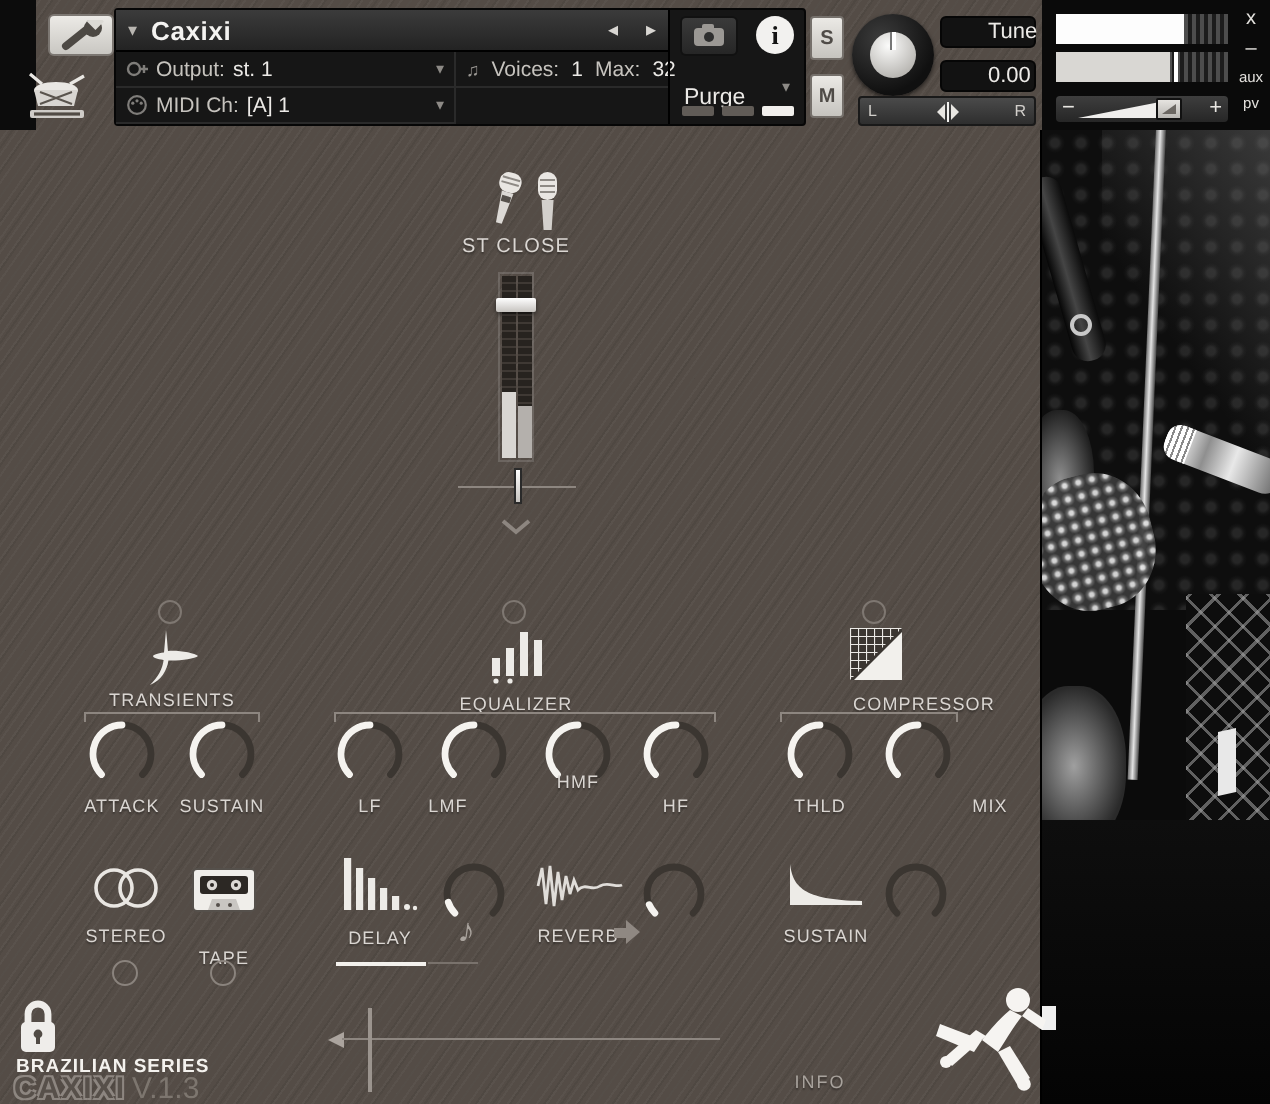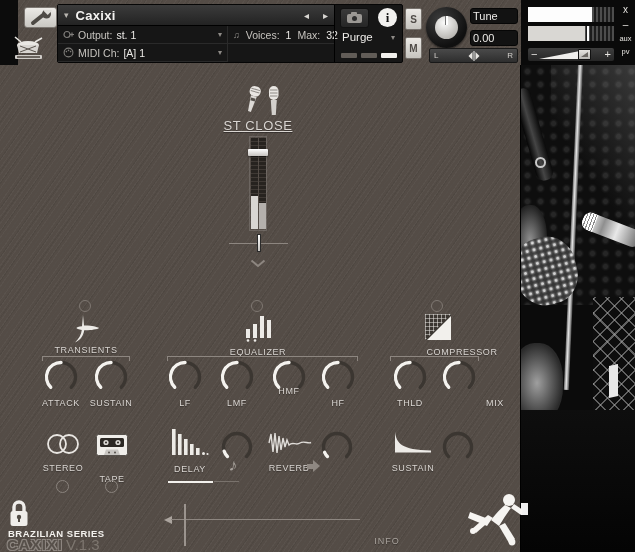--- a/index.html
+++ b/index.html
@@ -41,37 +41,37 @@
   .mem-ic::after{content:"";position:absolute;left:1px;top:2px;width:3px;height:1px;background:#9a9793;box-shadow:0 2px 0 #9a9793;}
   .btn-cam{position:absolute;left:5px;top:3px;width:29px;height:20px;background:linear-gradient(#3a3a3a,#262626);
     border:1px solid #111;border-radius:3px;cursor:pointer;}
   .cam-glyph{position:absolute;left:6px;top:5px;width:15px;height:9px;background:#9b9894;border-radius:2px;}
   .cam-glyph::before{content:"";position:absolute;left:4px;top:-2px;width:6px;height:3px;background:#9b9894;border-radius:1px;}
   .cam-glyph::after{content:"";position:absolute;left:5px;top:2px;width:5px;height:5px;background:#2e2e2e;border-radius:50%;}
   .btn-info{position:absolute;right:5px;top:3px;width:19px;height:19px;background:#f2f1ef;border-radius:50%;
     display:flex;align-items:center;justify-content:center;cursor:pointer;
     font-family:"Liberation Serif",serif;font-weight:bold;font-size:13px;color:#141414;}
   .purge-row{position:absolute;left:0;top:26px;width:100%;display:flex;align-items:center;padding:0 7px;gap:6px;}
-  .purge-row .p-lbl{font-size:11.5px;color:#eceae7;cursor:pointer;}
+  .purge-row .p-lbl{font-size:11.5px;color:#eceae7;cursor:pointer;margin-top:12px;}
   .purge-row .dd{margin-left:auto;color:#8d8a86;font-size:8px;cursor:pointer;}
   .purge-leds{position:absolute;left:6px;top:48px;display:flex;gap:4px;}
   .purge-leds span{width:16px;height:5px;border-radius:1px;background:#615c57;}
   .purge-leds span.lit{background:#f1efec;}
 
   .sm-btn{width:17px;height:22px;background:linear-gradient(#ebe9e5,#c6c4bf);border:1px solid #75706b;border-radius:2px;
     color:#4f4b47;font-size:10px;font-weight:bold;display:flex;align-items:center;justify-content:center;cursor:pointer;}
   #solo-btn{left:405px;top:8px;} #mute-btn{left:405px;top:37px;}
 
   .tune-knob{left:426px;top:7px;width:41px;height:41px;border-radius:50%;
     background:radial-gradient(circle at 35% 30%,#3c3c3c,#101010 70%);box-shadow:0 1px 2px rgba(0,0,0,.6);cursor:pointer;}
   .tune-cap{position:absolute;left:9px;top:9px;width:23px;height:23px;border-radius:50%;
     background:radial-gradient(circle at 40% 30%,#fbfbfa,#b9b7b3 75%);}
   .tune-ptr{position:absolute;left:19px;top:9px;width:3px;height:9px;background:#fff;border-left:1px solid #777;}
   .tune-box{left:470px;width:48px;height:16px;background:#121212;border:1px solid #060606;border-radius:3px;
-    color:#eceae7;font-size:11px;display:flex;align-items:center;padding-left:2px;}
+    color:#eceae7;font-size:11px;display:flex;align-items:center;padding-left:23px;}
   #tune-label-box{top:8px;} #tune-value-box{top:30px;cursor:text;}
   .pan-strip{left:429px;top:48px;width:89px;height:15px;border-radius:2px;border:1px solid #191919;
     background:linear-gradient(#4a4a4a,#2e2e2e);display:flex;align-items:center;padding:0 4px;cursor:ew-resize;}
   .pan-strip .pl,.pan-strip .pr{font-size:8px;color:#d2cfcb;}
   .pan-strip .pr{margin-left:auto;}
   .pan-mark{position:absolute;left:50%;top:2px;transform:translateX(-50%);display:flex;align-items:center;}
   .pan-mark i{display:block;width:0;height:0;border-top:4px solid transparent;border-bottom:4px solid transparent;}
   .pan-mark .lt{border-right:4px solid #e8e6e2;}
   .pan-mark .rt{border-left:4px solid #e8e6e2;}
   .pan-mark b{display:block;width:1px;height:10px;background:#f4f3f1;margin:0 1px;}
@@ -118,21 +118,21 @@
     background:
       repeating-linear-gradient(45deg, rgba(165,165,165,.55) 0 1.5px, rgba(0,0,0,0) 1.5px 10px),
       repeating-linear-gradient(-45deg, rgba(165,165,165,.55) 0 1.5px, rgba(0,0,0,0) 1.5px 10px),
       #0d0d0d;}
   .ph-notch{left:88px;top:300px;width:9px;height:32px;background:#e8e8e8;transform:skewY(-12deg);}
   .ph-bottom{left:0;top:345px;width:115px;height:142px;background:linear-gradient(#0e0e0e,#040404);}
   .ph-sliver{left:0;top:438px;width:7px;height:12px;background:#efefef;}
 
   
   .mic-pair{left:229px;top:85px;width:58px;height:32px;}
-  .st-label{left:258px;top:118px;font-size:13px;text-decoration:underline;}
+  .st-label{left:258px;top:118px;font-size:10px;}
   .fader{left:249px;top:136px;width:18px;height:95px;border:1px solid rgba(255,255,255,.14);padding:1px;cursor:ns-resize;}
   .fader .col{position:absolute;top:1px;width:7px;height:91px;
     background:repeating-linear-gradient(180deg,#27231f 0 3px,#3f3934 3px 4px);}
   .fader .c1{left:1px;} .fader .c2{left:9px;}
   .fader .lv{position:absolute;bottom:1px;width:7px;background:#d9d6d2;}
   .fader .lv2{background:#b4b0ac;}
   .fader-cap{position:absolute;left:-2px;width:20px;height:7px;background:linear-gradient(#ffffff,#c6c3bf);border-radius:1px;box-shadow:0 1px 2px rgba(0,0,0,.5);}
   .mini-pan-track{left:229px;top:243px;width:59px;height:1px;background:#8d8680;cursor:ew-resize;}
   .mini-pan-handle{top:-9px;width:4px;height:18px;background:linear-gradient(#fff,#c6c3bf);border:1px solid #2a2a2a;position:absolute;}
   .chev{left:250px;top:259px;width:16px;height:9px;cursor:pointer;}
@@ -147,21 +147,21 @@
   .rv-arrow i{width:0;height:0;border-top:6px solid transparent;border-bottom:6px solid transparent;border-left:7px solid #8f8882;}
   .toggle{width:13px;height:13px;border:1.5px solid #8a837d;border-radius:50%;cursor:pointer;}
   .dl-line1{left:168px;top:481px;width:45px;height:2px;background:#f3f1ed;cursor:ew-resize;}
   .dl-line2{left:214px;top:481px;width:25px;height:1px;background:#79726c;}
 
   
   .series-txt{left:8px;top:528px;font-size:9.5px;font-weight:bold;letter-spacing:.5px;color:#f4f2ee;}
   .product-txt{left:7px;top:536px;font-size:15px;font-weight:bold;letter-spacing:1px;color:#57504a;
     text-shadow:-1px -1px 0 #8d8680,1px -1px 0 #8d8680,-1px 1px 0 #8d8680,1px 1px 0 #8d8680;}
   .version-txt{font-size:15px;font-weight:normal;letter-spacing:0;color:#7d766f;text-shadow:none;margin-left:3px;}
-  .info-txt{left:387px;top:536px;font-size:9px;letter-spacing:1px;color:#a8a29c;cursor:pointer;}
+  .info-txt{left:410px;top:536px;font-size:9px;letter-spacing:1px;color:#a8a29c;cursor:pointer;}
   .x-track{left:171px;top:519px;width:189px;height:1px;background:#8d8680;cursor:ew-resize;}
   .x-handle{top:504px;width:2px;height:42px;background:#9b948e;position:absolute;cursor:ew-resize;}
   .x-ptr{left:164px;top:516px;width:0;height:0;border-top:4px solid transparent;border-bottom:4px solid transparent;border-right:8px solid #aba49e;}
 </style>
 </head>
 <body>
 
 <div id="app">
 
   <div class="abs rack-edge"></div>
@@ -392,21 +392,21 @@
       <path d="M 7.74695167279506 28.253048327204937 A 14.5 14.5 0 0 1 18 3.5" stroke="#f5f3ef" stroke-width="3.4" fill="none" stroke-linecap="round"></path>
     </svg>
   <svg class="abs knob" style="left:441px;top:359px;" width="36" height="36" viewBox="0 0 36 36">
       <path d="M 7.74695167279506 28.253048327204937 A 14.5 14.5 0 1 1 28.25304832720494 28.253048327204937" stroke="#3b3631" stroke-width="3.4" fill="none" stroke-linecap="round"></path>
       <path d="M 7.74695167279506 28.253048327204937 A 14.5 14.5 0 0 1 18 3.5" stroke="#f5f3ef" stroke-width="3.4" fill="none" stroke-linecap="round"></path>
     </svg>
 
   <div class="abs lbl ctr" style="left:61px;top:398px;">ATTACK</div>
   <div class="abs lbl ctr" style="left:111px;top:398px;">SUSTAIN</div>
   <div class="abs lbl ctr" style="left:185px;top:398px;">LF</div>
-  <div class="abs lbl ctr" style="left:237px;top:398px;">LMF</div>
+  <div class="abs lbl ctr" style="left:224px;top:398px;">LMF</div>
   <div class="abs lbl ctr" style="left:289px;top:386px;">HMF</div>
   <div class="abs lbl ctr" style="left:338px;top:398px;">HF</div>
   <div class="abs lbl ctr" style="left:410px;top:398px;">THLD</div>
   <div class="abs lbl ctr" style="left:459px;top:398px;margin-left:36px;">MIX</div>
 
   <svg class="abs" style="left:44px;top:432px;" width="38" height="24" viewBox="0 0 38 24">
     <circle cx="13" cy="12" r="9" fill="none" stroke="#e9e6e2" stroke-width="1.8"></circle>
     <circle cx="25" cy="12" r="9" fill="none" stroke="#e9e6e2" stroke-width="1.8"></circle>
   </svg>
   <svg class="abs" style="left:96px;top:434px;" width="32" height="22" viewBox="0 0 32 22">

